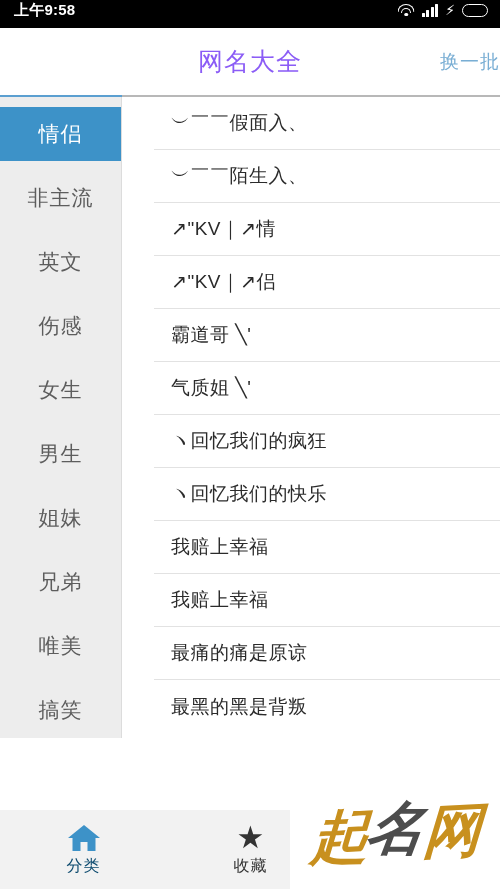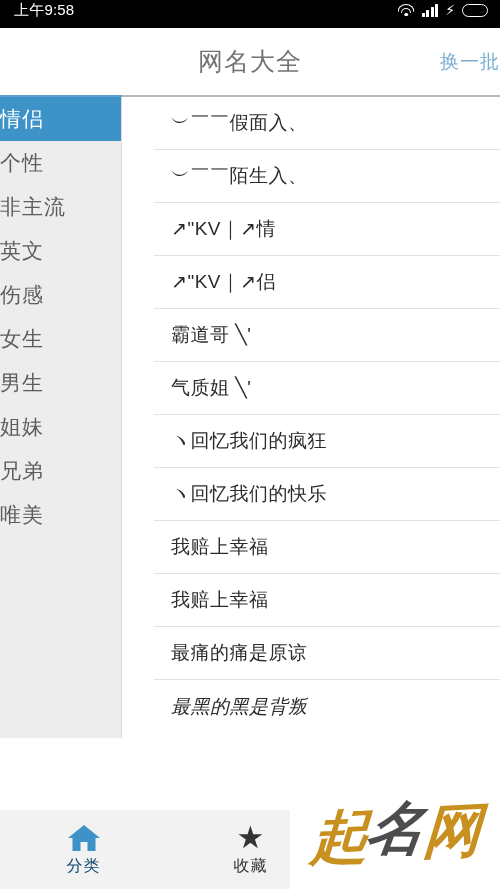--- a/index.html
+++ b/index.html
@@ -9,20 +9,21 @@
     background: #ffffff;
     overflow: hidden;
   }
   #app { position: relative; width: 500px; height: 889px; background: #fff; }
 
   
   .statusbar {
     height: 28px; background: #000; color: #fff;
     display: flex; align-items: center; justify-content: space-between;
     padding: 0 12px 8px 14px;
+    font-weight: bold;
   }
   .status-time { font-size: 15px; letter-spacing: .2px; color: #fff; }
   .status-icons { display: flex; align-items: center; gap: 7px; }
   .ico-wifi { width: 17px; height: 13px; position: relative; }
   .ico-wifi i {
     position: absolute; left: 50%; transform: translateX(-50%);
     border: 1.6px solid #fff; border-bottom: none;
     border-radius: 50% 50% 0 0 / 100% 100% 0 0;
   }
   .ico-wifi i:nth-child(1){ width: 17px; height: 8px; top: 0; }
@@ -42,53 +43,53 @@
   }
   .ico-batt .fill { width: 100%; height: 100%; background: #3ec81e; border-radius: 5px; }
 
   
   .header {
     height: 67px; background: #fff; position: relative;
     display: flex; align-items: center;
   }
   .header-title {
     position: absolute; left: 0; right: 0; text-align: center;
-    font-size: 25px; color: #737373; letter-spacing: 1px;
+    font-size: 25px; color: #8b5cf6; letter-spacing: 1px;
   }
   .header-action {
     position: absolute; right: 0; font-size: 19px; color: #79aed4;
     letter-spacing: 1px; cursor: pointer;
   }
   .header-rule { height: 2px; display: flex; }
   .header-rule .seg-active { width: 122px; background: #5b9fd0; }
   .header-rule .seg-rest  { flex: 1; background: #b8b8b8; }
 
   
   .body { display: flex; height: 697px; background: #fff; }
 
   
   .sidebar {
     width: 122px; background: #ededed; border-right: 1px solid #dcdcdc;
     height: 641px;
   }
   .side-item {
-    height: 44px; display: flex; align-items: center; 
-    font-size: 21px; color: #5d5d5d; cursor: pointer; letter-spacing: 1px;
+    height: 54px; display: flex; align-items: center; justify-content: center;
+    font-size: 21px; color: #5d5d5d; cursor: pointer; letter-spacing: 1px; margin-top: 10px;
   }
   .side-item.active { background: #3d92c8; color: #ffffff; }
 
   
   .list { flex: 1; background: #fff; padding-left: 32px; }
   .list-row {
     height: 53px; display: flex; align-items: center;
     padding-left: 17px; border-bottom: 1px solid #e2e2e2;
     font-size: 19px; color: #2b2b2b; cursor: pointer;
     white-space: nowrap; overflow: hidden; letter-spacing: .5px;
   }
-  .list-row:last-child { border-bottom: none; font-style: italic; }
+  .list-row:last-child { border-bottom: none; }
 
   
   .tabbar {
     position: absolute; left: 0; bottom: 0; width: 500px; height: 79px;
     background: #f2f2f2; display: flex; align-items: center;
   }
   .tab {
     width: 167px; height: 79px; display: flex; flex-direction: column;
     align-items: center; justify-content: center; gap: 3px; cursor: pointer;
   }
@@ -148,23 +149,20 @@
     <span class="seg-rest"></span>
   </div>
 
   <div class="body">
 
     <div class="sidebar" id="sidebar">
         <div class="side-item active">
           <span>情侣</span>
         </div>
         <div class="side-item">
-          <span>个性</span>
-        </div>
-        <div class="side-item">
           <span>非主流</span>
         </div>
         <div class="side-item">
           <span>英文</span>
         </div>
         <div class="side-item">
           <span>伤感</span>
         </div>
         <div class="side-item">
           <span>女生</span>
@@ -173,20 +171,23 @@
           <span>男生</span>
         </div>
         <div class="side-item">
           <span>姐妹</span>
         </div>
         <div class="side-item">
           <span>兄弟</span>
         </div>
         <div class="side-item">
           <span>唯美</span>
+        </div>
+        <div class="side-item">
+          <span>搞笑</span>
         </div>
       </div>
 
     <div class="list" id="list">
         <div class="list-row">
           <span>︶￣￣假面入、</span>
         </div>
         <div class="list-row">
           <span>︶￣￣陌生入、</span>
         </div>

